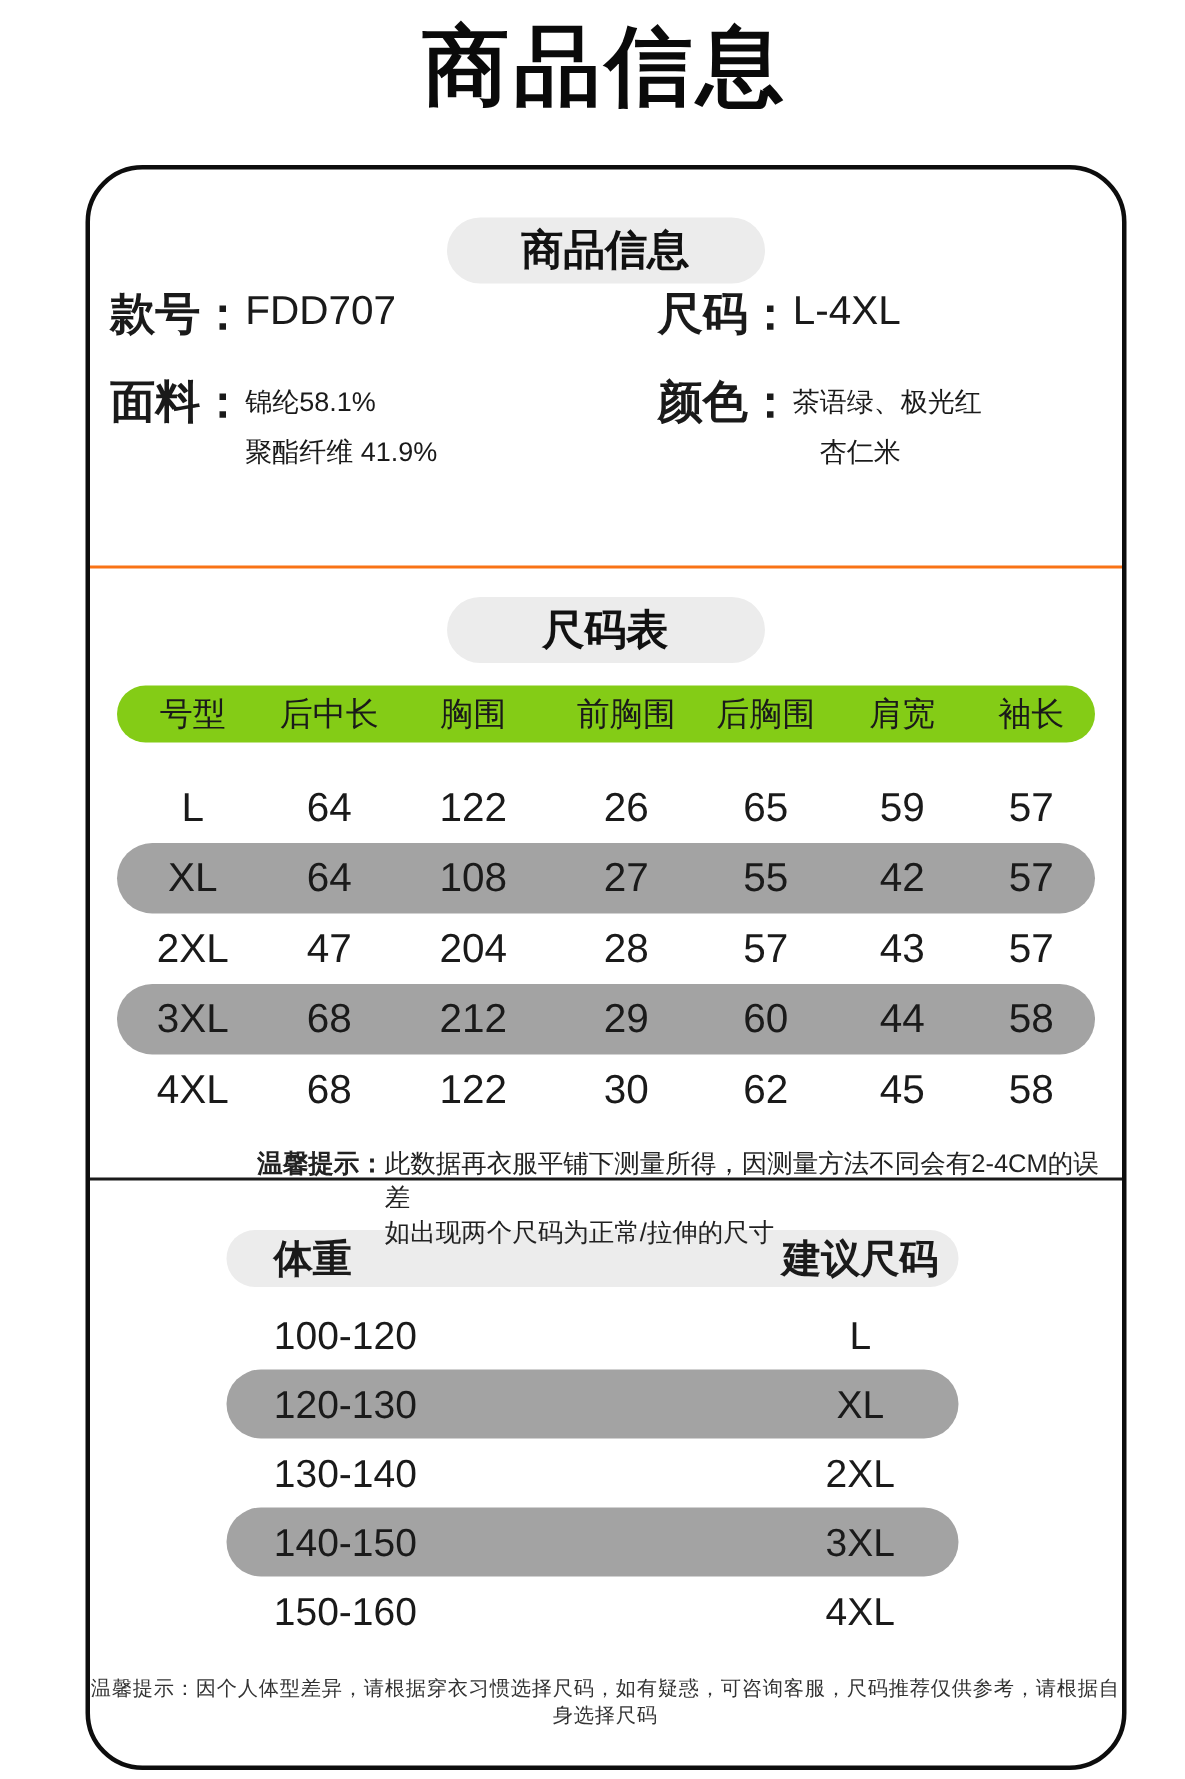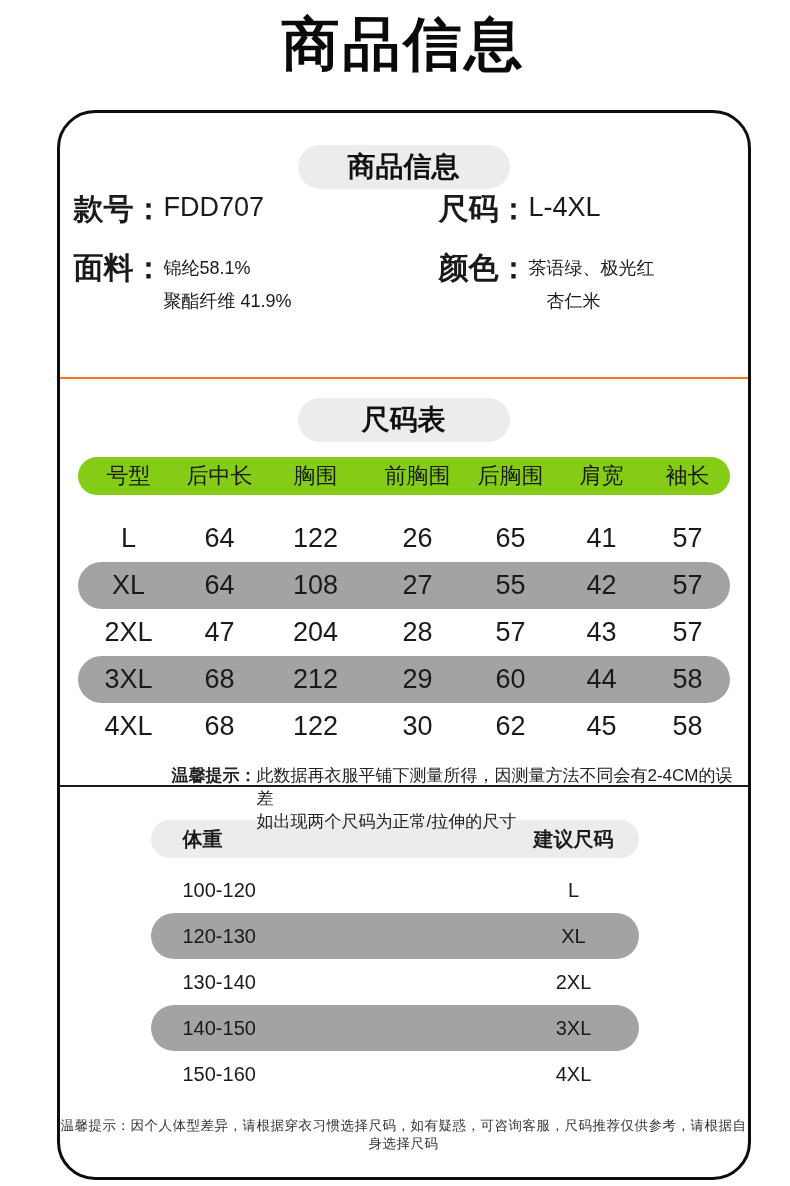--- a/index.html
+++ b/index.html
@@ -82,21 +82,21 @@
     color: #222;
   }
   .note .note-label { font-weight: 600; white-space: nowrap; }
 
   .rec-table { width: 488px; margin: 17px 0 0 91px; }
   .rec-row {
     display: grid;
     grid-template-columns: 1fr 130px;
     align-items: center;
     height: 46px;
-    font-size: 20px;
+    font-size: 26px;
     border-radius: 23px;
   }
   .rec-head { height: 38px; background: #ececec; font-weight: 600; margin-bottom: 9px; }
   .rec-cell-left { padding-left: 32px; text-align: left; }
   .rec-cell-right { text-align: center; }
 
   .bottom-note {
     margin-top: 20px;
     text-align: center;
     font-size: 13.5px;
@@ -156,21 +156,21 @@
           <span>肩宽</span>
           <span>袖长</span>
         </div>
 
         <div class="st-row">
           <span>L</span>
           <span>64</span>
           <span>122</span>
           <span>26</span>
           <span>65</span>
-          <span>41</span>
+          <span>59</span>
           <span>57</span>
         </div>
 
         <div class="st-row striped">
           <span>XL</span>
           <span>64</span>
           <span>108</span>
           <span>27</span>
           <span>55</span>
           <span>42</span>

